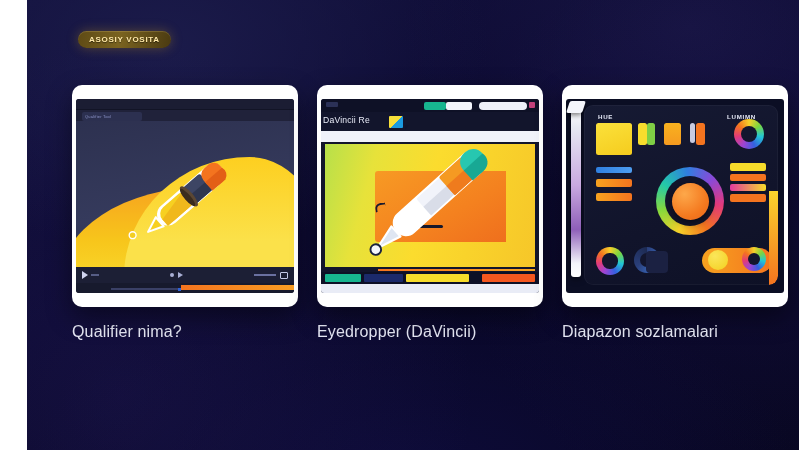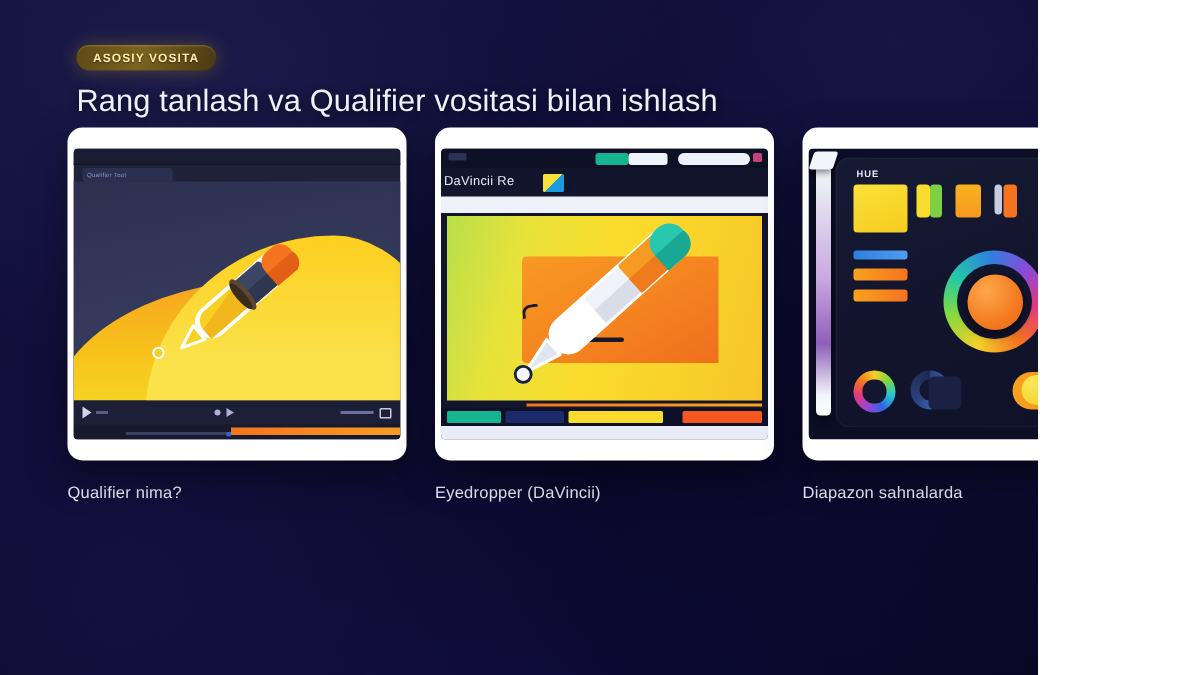--- a/index.html
+++ b/index.html
@@ -6,28 +6,29 @@
 
   html, body {
     width: 800px;
     height: 450px;
     overflow: hidden;
     font-family: "Liberation Sans", sans-serif;
   }
 
   #stage {
     position: relative;
-    width: 692px;
+    width: 772px;
     height: 450px;
     background:
       radial-gradient(ellipse 520px 330px at 18% 10%, #1b1b4a 0%, rgba(20,18,58,0) 62%),
       radial-gradient(ellipse 480px 300px at 86% 6%, #171442 0%, rgba(18,16,54,0) 60%),
       radial-gradient(ellipse 600px 280px at 50% 104%, #0d0b38 0%, rgba(10,9,42,0) 64%),
       linear-gradient(160deg, #12103c 0%, #0b0930 46%, #07061f 100%);
     overflow: hidden;
+    margin-left: 27px;
   }
   #stage::after{
     content:"";
     position:absolute; inset:0;
     background:
       radial-gradient(circle at 12% 88%, rgba(60,45,130,.20), rgba(0,0,0,0) 45%),
       radial-gradient(circle at 96% 50%, rgba(40,30,100,.18), rgba(0,0,0,0) 40%);
     pointer-events:none;
   }
 
@@ -79,21 +80,21 @@
   }
   .shot-inner {
     position: absolute;
     left: 4px; right: 4px; top: 14px; bottom: 14px;
     border-radius: 3px;
     overflow: hidden;
   }
 
   .card-title {
     margin-top: 16px;
-    font-size: 11px;
+    font-size: 16px;
     color: #e9ebf8;
     letter-spacing: .15px;
   }
   .card-body {
     margin-top: 9px;
     font-size: 8.4px;
     line-height: 1.72;
     color: #b9bedd;
     letter-spacing: .05px;
   }
@@ -276,21 +277,20 @@
     background:linear-gradient(90deg,#f7a21f,#f4741f);
   }
 </style>
 </head>
 <body>
 
 <div id="stage">
 
   <div class="header">
     <div class="badge">ASOSIY VOSITA</div>
-    <h1 class="page-title">Rang tanlash va Qualifier vositasi bilan ishlash</h1>
   </div>
 
   <div class="cards">
 
     <div class="card">
       <div class="shot">
         <div class="shot-inner">
           <div class="vp">
             <div class="vp-topbar"></div>
             <div class="vp-tab">
@@ -428,17 +428,17 @@
 
               <div class="cp-pill"></div>
               <div class="sw" style="left:124px;bottom:15px;width:20px;height:20px;border-radius:50%;background:radial-gradient(circle at 35% 30%,#fbe65a,#f3cf1f)"></div>
               <div class="ring" style="left:158px;bottom:14px;width:24px;height:24px"></div>
 
               <div class="cp-accent"></div>
             </div>
           </div>
         </div>
       </div>
-      <div class="card-title">Diapazon sahnalarda</div>
+      <div class="card-title">Diapazon sozlamalari</div>
     </div>
 
   </div>
 </div>
 
 </body></html>

